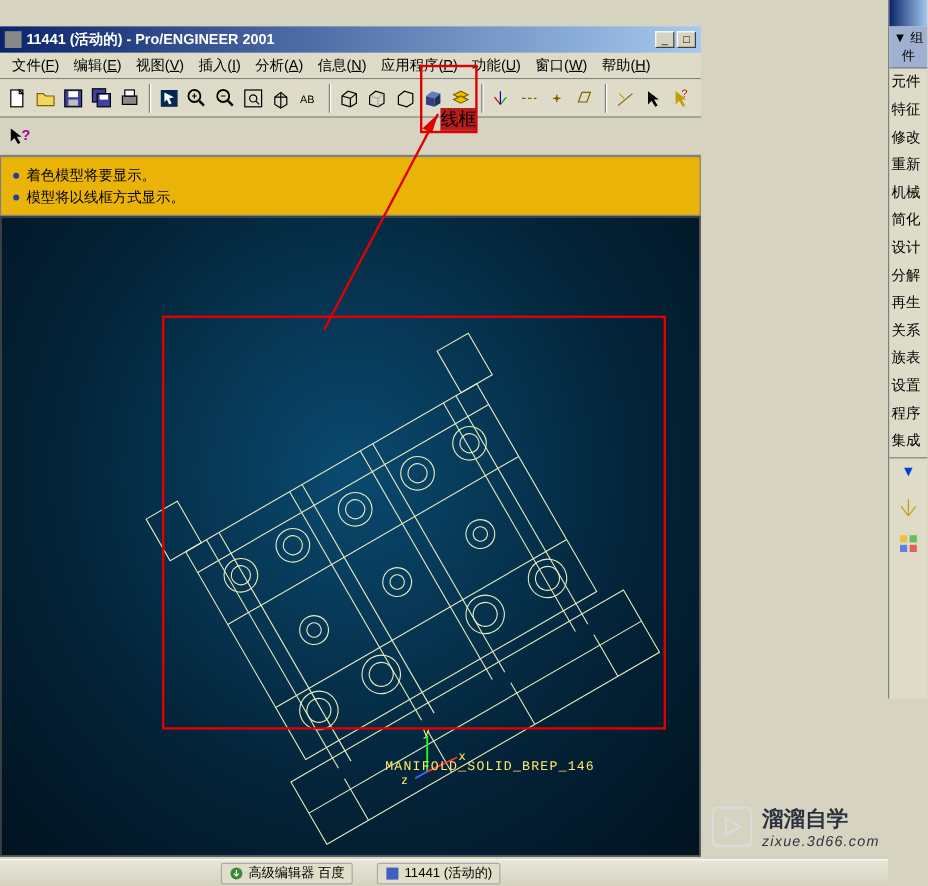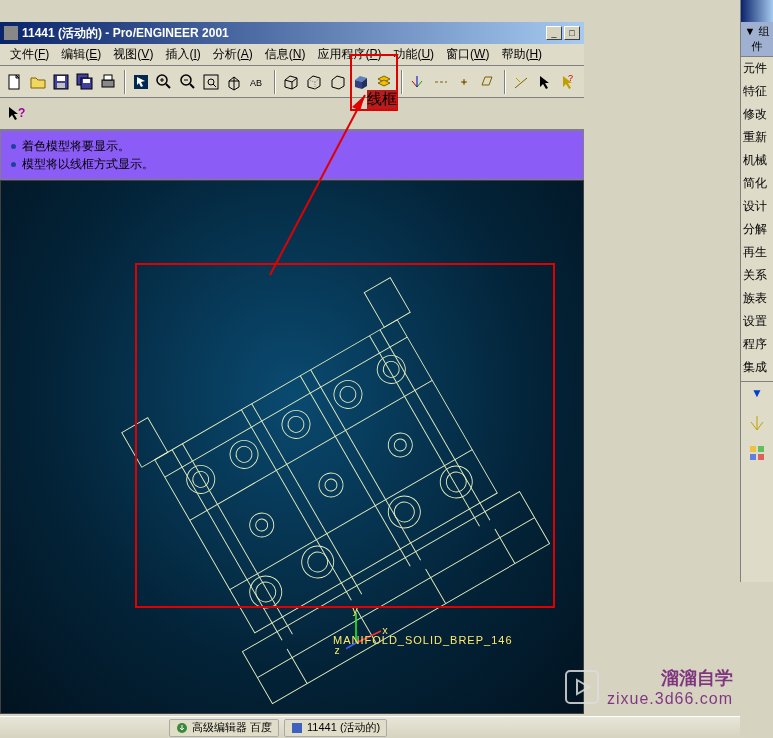--- a/index.html
+++ b/index.html
@@ -19,43 +19,43 @@
 .tb-btn { width: 26px; height: 26px; display: flex; align-items: center; justify-content: center; margin-right: 2px; border: 1px solid transparent; font-size: 14px; }
 .tb-sep { width: 2px; height: 24px; border-left: 1px solid #808080; border-right: 1px solid #fff; margin: 0 4px; }
 
 .highlight-box { position: absolute; border: 2px solid #e00000; pointer-events: none; z-index: 50; }
 .hl1 { top: 54px; left: 350px; width: 48px; height: 57px; }
 .hl1-label { position: absolute; top: 90px; left: 367px; font-size: 15px; background: #b91c1c; z-index: 51; text-align: right; }
 .hl2 { top: 263px; left: 135px; width: 420px; height: 345px; }
 
 .arrow-svg { position: absolute; top: 85px; left: 260px; z-index: 49; pointer-events: none; }
 
-.msg-area { background: #8b5cf6; padding: 6px 10px; border: 1px solid #808080; font-size: 12px; line-height: 18px; }
+.msg-area { background: #eab308; padding: 6px 10px; border: 1px solid #808080; font-size: 12px; line-height: 18px; }
 .msg-row { display: flex; align-items: center; }
 .msg-row .dot { width: 5px; height: 5px; background: #2040a0; border-radius: 50%; margin-right: 6px; }
 
 .viewer { position: relative; background: radial-gradient(ellipse at 50% 40%, #0a4a70 0%, #032338 60%, #021320 100%); height: 534px; border: 1px solid #404040; overflow: hidden; }
-.model-label { position: absolute; top: 453px; left: 320px; color: #ffe96b; font-family: Liberation Sans, sans-serif; font-size: 11px; letter-spacing: 1px; z-index: 20; margin-left: 12px; }
+.model-label { position: absolute; top: 453px; left: 320px; color: #ffe96b; font-family: Liberation Mono, monospace; font-size: 11px; letter-spacing: 1px; z-index: 20; }
 .csys { position: absolute; top: 422px; left: 345px; z-index: 20; }
 .csys-label { color: #ffe96b; position: absolute; font-size: 10px; font-family: monospace; }
 
 .side-panel { position: absolute; top: 0; right: 0; width: 33px; height: 582px; background: #dedbc8; border-left: 1px solid #808080; font-size: 12px; overflow: hidden; }
 .side-head { background: #a0b0d0; font-size: 11px; text-align: center; padding: 2px 0; color: #000; border-bottom: 1px solid #808080; }
 .side-item { padding: 3px 2px; font-size: 12px; white-space: nowrap; cursor: default; }
 .side-sep { height: 1px; background: #808080; margin: 2px 0; }
 .side-arrow { text-align: center; color: #0040d0; padding: 2px 0; font-size: 12px; }
 .side-icons { margin-top: 10px; display: flex; flex-direction: column; align-items: center; gap: 8px; }
 
 .watermark { position: absolute; bottom: 30px; right: 40px; display: flex; align-items: center; gap: 8px; opacity: 0.85; z-index: 60; }
 .wm-icon { width: 34px; height: 34px; border: 2px solid #ddd; border-radius: 5px; display: flex; align-items: center; justify-content: center; color: #ddd; }
-.wm-text { color: #701a75; text-align: right; }
+.wm-text { color: #0f172a; }
 .wm-text .big { font-size: 18px; font-weight: bold; }
-.wm-text .small { font-size: 16px; letter-spacing: 1px; }
-
-.taskbar { position: absolute; bottom: 0; left: 0; right: 33px; height: 22px; background: linear-gradient(to bottom, #e8e6d8, #d6d3c0); border-top: 1px solid #fff; display: flex; align-items: center; padding: 0 4px; gap: 5px; font-size: 11px; z-index: 70; }
+.wm-text .small { font-size: 12px; letter-spacing: 1px; font-style: italic; }
+
+.taskbar { position: absolute; bottom: 0; left: 0; right: 33px; height: 22px; background: linear-gradient(to bottom, #e8e6d8, #d6d3c0); border-top: 1px solid #fff; display: flex; align-items: center; padding: 0 4px; gap: 20px; font-size: 11px; z-index: 70; }
 .task-btn { display: flex; align-items: center; gap: 4px; padding: 1px 6px; border: 1px solid #aaa; background: #e0ddc8; border-radius: 2px; height: 18px; overflow: hidden; white-space: nowrap; }
 .task-icon { width: 12px; height: 12px; }
 
 .main-content { position: absolute; top: 22px; left: 0; width: 584px; }
 
 svg { display: block; }
 </style>
 </head>
 <body>
 

